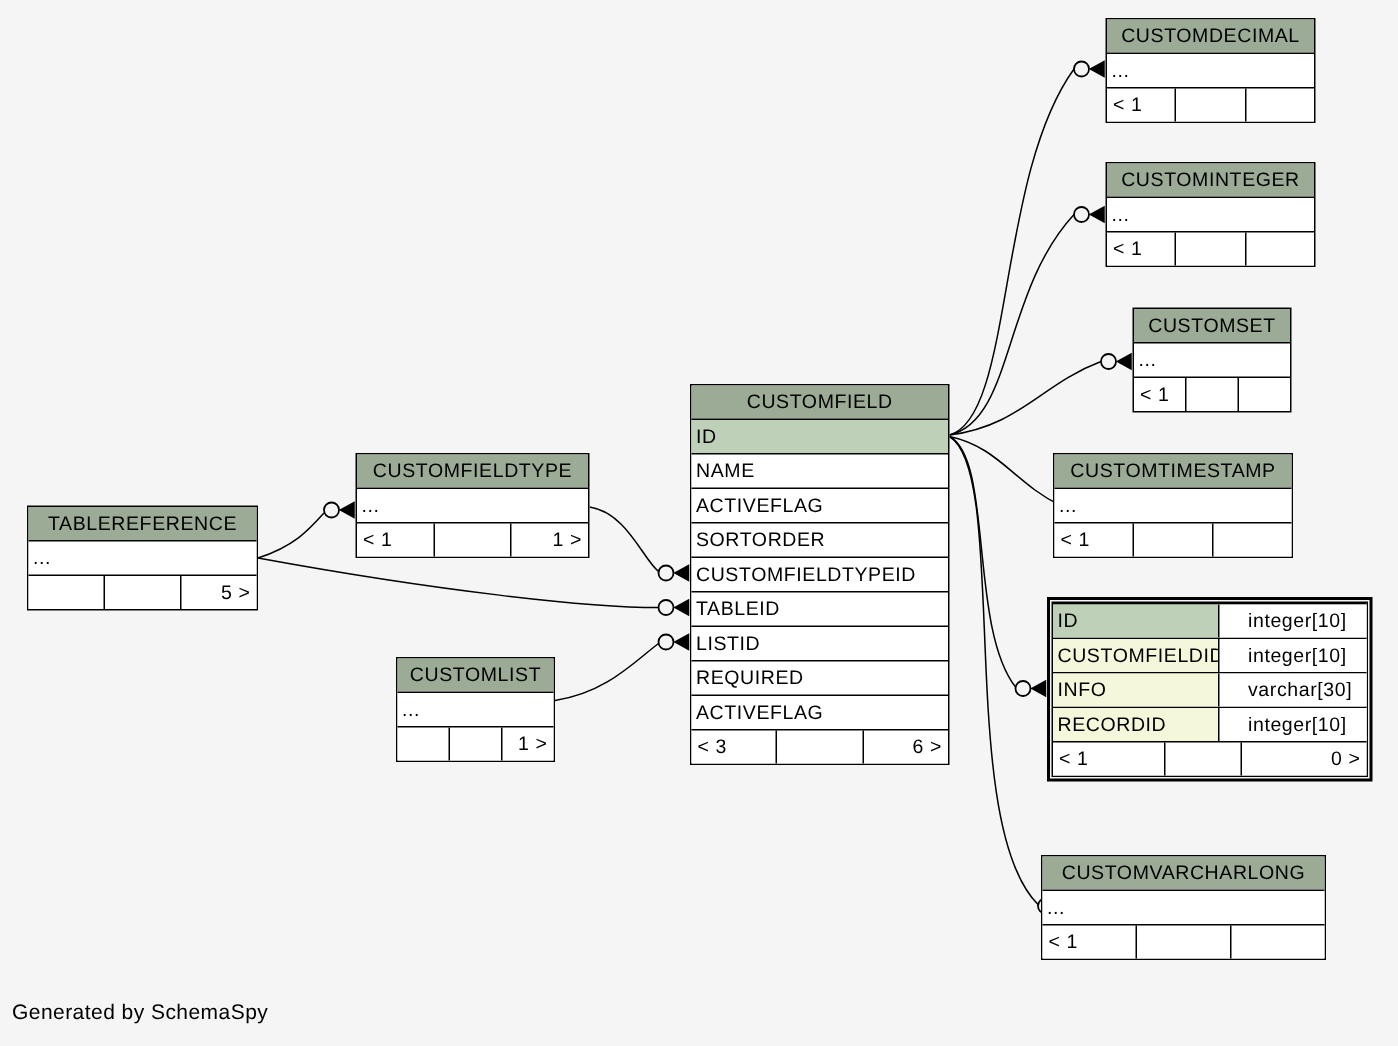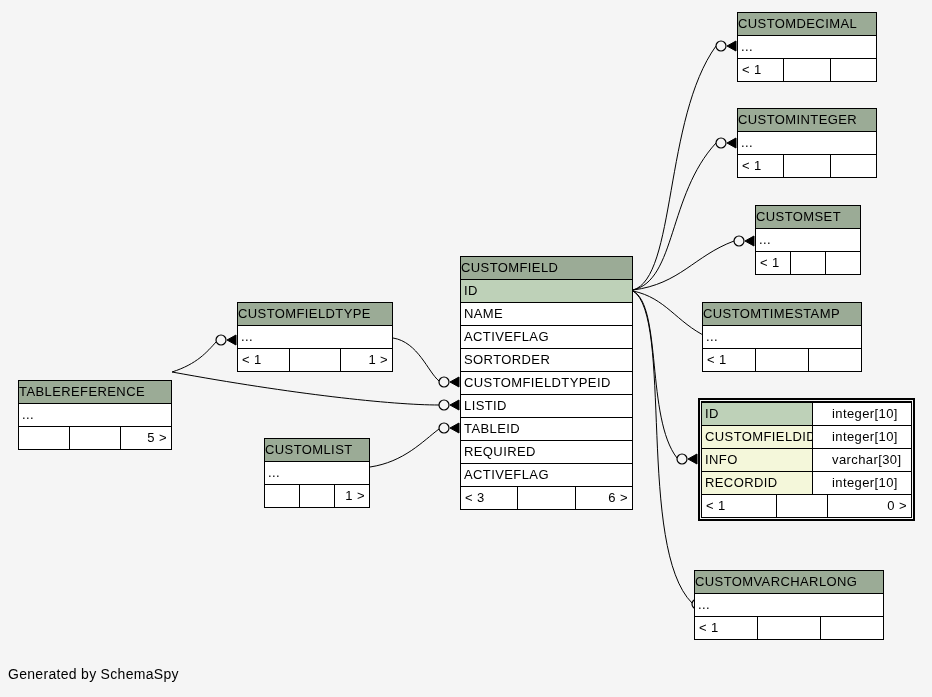--- a/index.html
+++ b/index.html
@@ -18,20 +18,21 @@
     position:absolute;
     font-size:13px;
     letter-spacing:0.4px;
     line-height:22px;
   }
   .tbl .inner { border:1px solid #000; background:#fff; }
   .tbl.em { border:2px solid #000; padding:1px; background:#f5f5f5; }
 
   .hdr {
     background:#9bab96;
+    text-align:center;
     height:22px;
     overflow:hidden;
     white-space:nowrap;
     cursor:pointer;
   }
   .row {
     height:22px;
     border-top:1px solid #000;
     background:#fff;
     white-space:nowrap;
@@ -222,26 +223,26 @@
           <div class="row">
             <span class="cname">ACTIVEFLAG</span>
           </div>
           <div class="row">
             <span class="cname">SORTORDER</span>
           </div>
           <div class="row">
             <span class="cname">CUSTOMFIELDTYPEID</span>
           </div>
           <div class="row">
+            <span class="cname">TABLEID</span>
+          </div>
+          <div class="row">
             <span class="cname">LISTID</span>
           </div>
           <div class="row">
-            <span class="cname">TABLEID</span>
-          </div>
-          <div class="row">
             <span class="cname">REQUIRED</span>
           </div>
           <div class="row">
             <span class="cname">ACTIVEFLAG</span>
           </div>
           <div class="foot">
             <span class="fc f0" style="flex: 1 1 0%;">&lt; 3</span>
             <span class="fc f1" style="flex: 1 1 0%;"></span>
             <span class="fc f2" style="flex: 1 1 0%;">6 &gt;</span>
           </div>
@@ -253,21 +254,21 @@
           <div class="row">
             <span class="cname">...</span>
           </div>
           <div class="foot">
             <span class="fc f0" style="flex: 1 1 0%;">&lt; 1</span>
             <span class="fc f1" style="flex: 1 1 0%;"></span>
             <span class="fc f2" style="flex: 1 1 0%;">1 &gt;</span>
           </div>
         </div>
       </div>
-      <div class="tbl" style="left: 18px; top: 337px; width: 154px; margin-top: 43px;">
+      <div class="tbl" style="left: 18px; top: 337px; width: 154px;">
         <div class="inner">
           <div class="hdr">TABLEREFERENCE</div>
           <div class="row">
             <span class="cname">...</span>
           </div>
           <div class="foot">
             <span class="fc f0" style="flex: 1 1 0%;"></span>
             <span class="fc f1" style="flex: 1 1 0%;"></span>
             <span class="fc f2" style="flex: 1 1 0%;">5 &gt;</span>
           </div>

